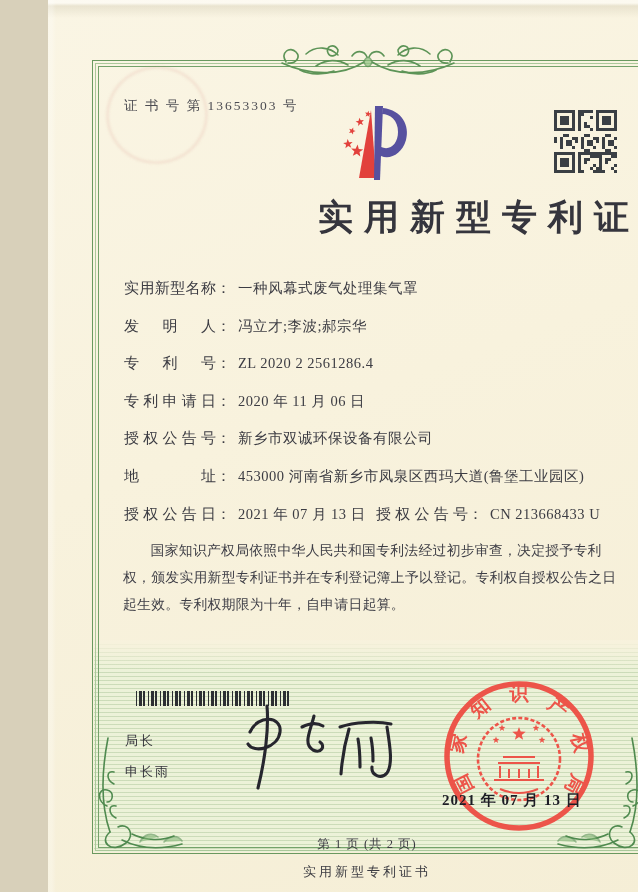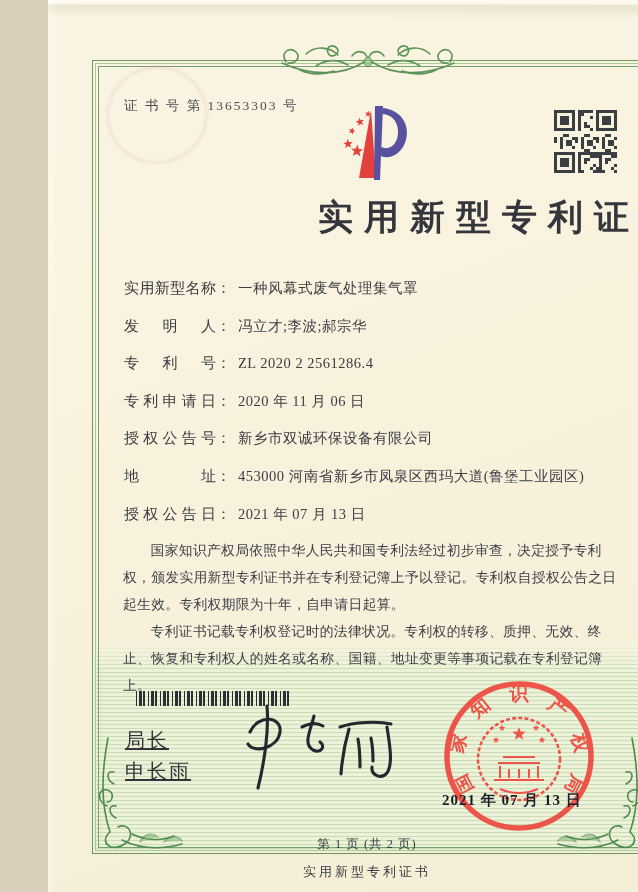--- a/index.html
+++ b/index.html
@@ -31,22 +31,22 @@
   .fields{position:absolute;left:76px;top:279px;width:505px;color:#3c3c43;}
   .frow{height:37.6px;white-space:nowrap;}
   .flabel{display:inline-block;width:92px;font-size:15px;text-align:justify;text-align-last:justify;
         vertical-align:top;color:#3c3c43;}
   .fcolon{font-size:15px;margin-right:7px;}
   .fvalue{font-size:14.5px;letter-spacing:.5px;}
   .pair2{position:absolute;left:252px;white-space:nowrap;}
   .paras{position:absolute;left:75px;top:537px;width:494px;color:#3e3e46;}
   .paras p{margin:0;font-size:13.8px;line-height:27px;text-indent:2em;letter-spacing:.3px;}
   .barcode{position:absolute;left:88px;top:691px;}
-  .signer{position:absolute;left:77px;top:725px;font-size:20px;color:#33333a;
-        font-family:"Liberation Sans","DejaVu Sans",sans-serif;text-decoration:underline;}
+  .signer{position:absolute;left:77px;top:725px;font-size:13px;color:#33333a;
+        font-family:"Liberation Sans","DejaVu Sans",sans-serif;}
   .signer div{line-height:31px;letter-spacing:2px;}
   .signature{position:absolute;left:182px;top:698px;}
   .seal{position:absolute;left:390px;top:677px;}
   .seal-date{position:absolute;left:394px;top:791px;font-size:15px;letter-spacing:1px;color:#1d1d25;
         font-weight:bold;}
   .page-info{position:absolute;left:0;right:0;top:836px;text-align:center;font-size:12.5px;
         letter-spacing:1px;color:#3a3a41;}
   .footer-note{position:absolute;left:0;right:0;top:863px;text-align:center;font-size:13px;
         letter-spacing:3px;color:#3c3c42;}
   .ornament{position:absolute;pointer-events:none;}
@@ -272,26 +272,28 @@
       <span class="flabel">专利申请日</span><span class="fcolon">：</span><span class="fvalue">2020 年 11 月 06 日</span>
     </div>
     <div class="frow">
       <span class="flabel">授权公告号</span><span class="fcolon">：</span><span class="fvalue">新乡市双诚环保设备有限公司</span>
     </div>
     <div class="frow">
       <span class="flabel">地址</span><span class="fcolon">：</span><span class="fvalue">453000 河南省新乡市凤泉区西玛大道(鲁堡工业园区)</span>
     </div>
     <div class="frow" style="position:relative">
       <span class="flabel">授权公告日</span><span class="fcolon">：</span><span class="fvalue">2021 年 07 月 13 日</span>
+      <span class="pair2">
+        <span class="flabel">授权公告号</span><span class="fcolon">：</span><span class="fvalue">CN 213668433 U</span>
+      </span>
     </div>
   </div>
 
   <div class="paras">
     <p>国家知识产权局依照中华人民共和国专利法经过初步审查，决定授予专利权，颁发实用新型专利证书并在专利登记簿上予以登记。专利权自授权公告之日起生效。专利权期限为十年，自申请日起算。</p>
-    <p>专利证书记载专利权登记时的法律状况。专利权的转移、质押、无效、终止、恢复和专利权人的姓名或名称、国籍、地址变更等事项记载在专利登记簿上。</p>
   </div>
 
   <svg class="barcode" width="158" height="15" viewBox="0 0 158 15">
     <g id="barcode-bars" fill="#2c2f33">
         <rect x="0" y="0" width="1" height="15"></rect>
         <rect x="3" y="0" width="3" height="15"></rect>
         <rect x="7" y="0" width="2" height="15"></rect>
         <rect x="12" y="0" width="1" height="15"></rect>
         <rect x="15" y="0" width="3" height="15"></rect>
         <rect x="19" y="0" width="2" height="15"></rect>

